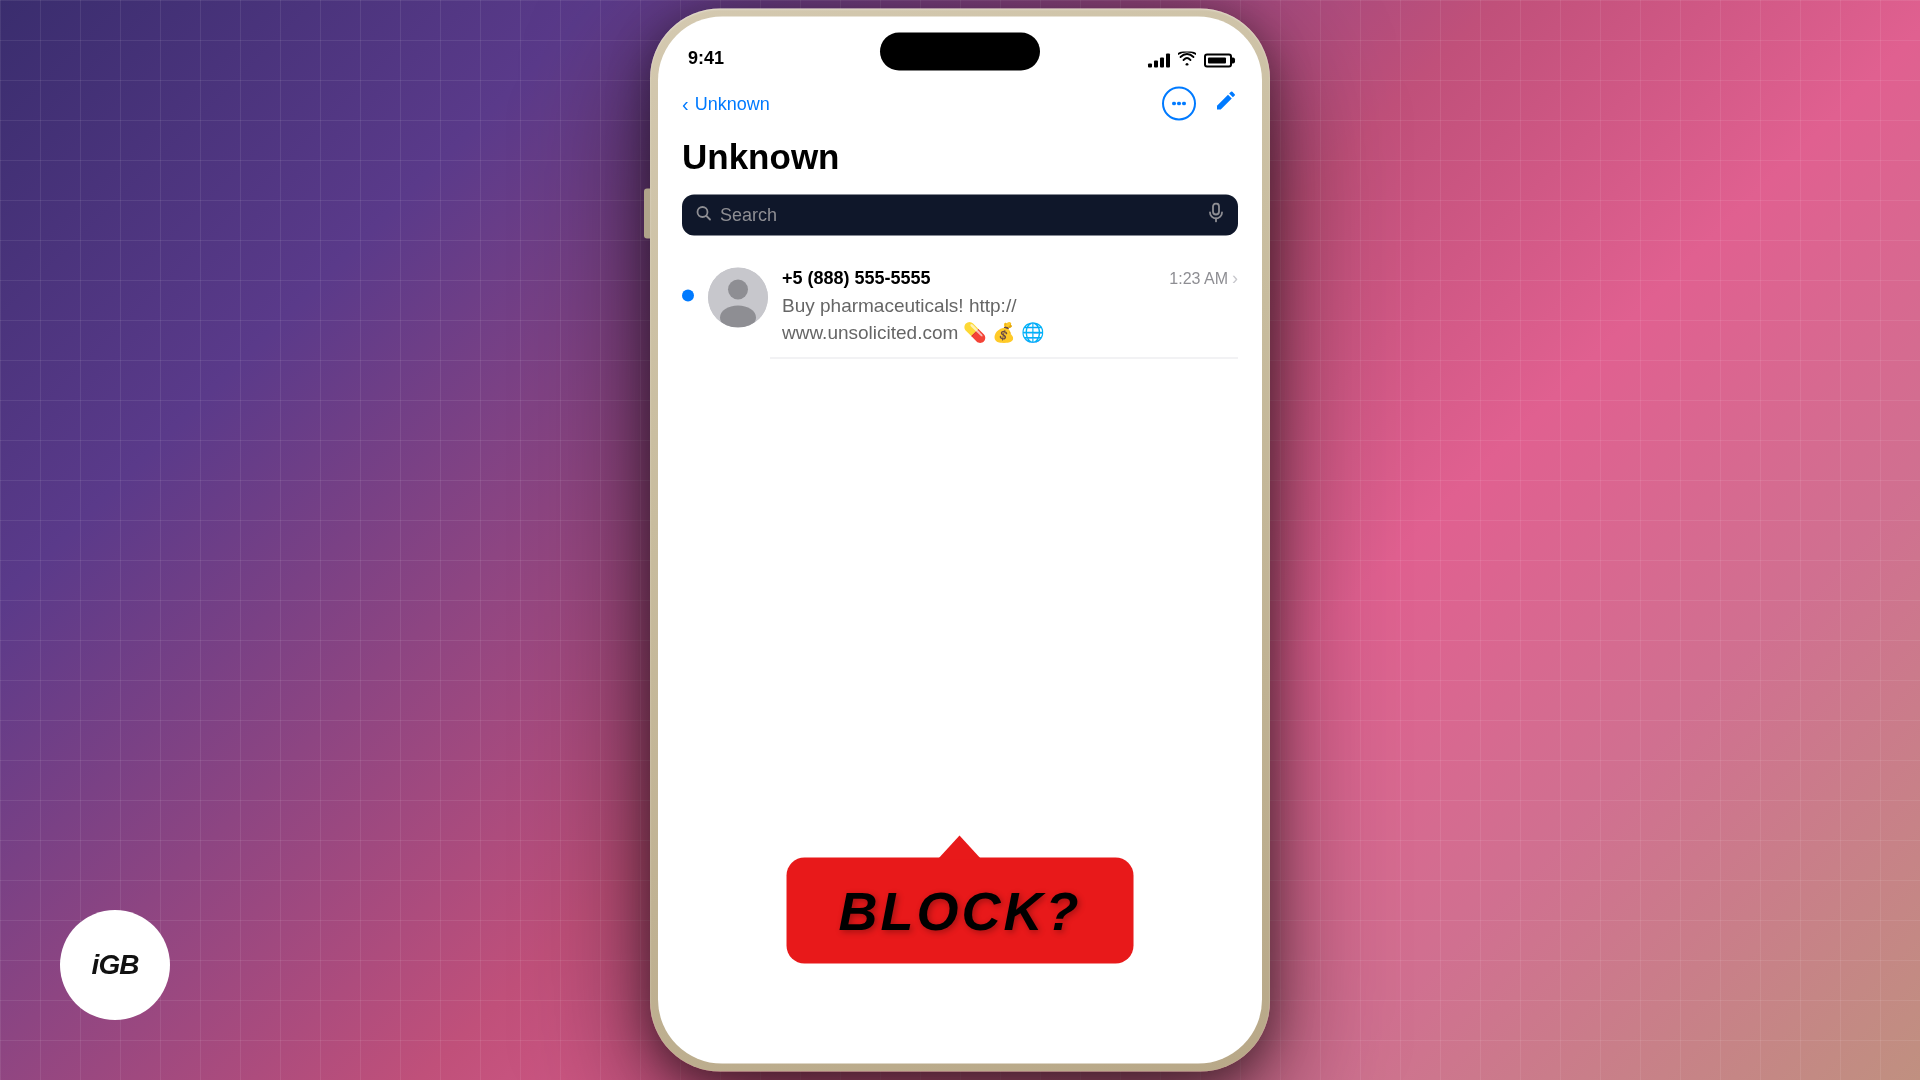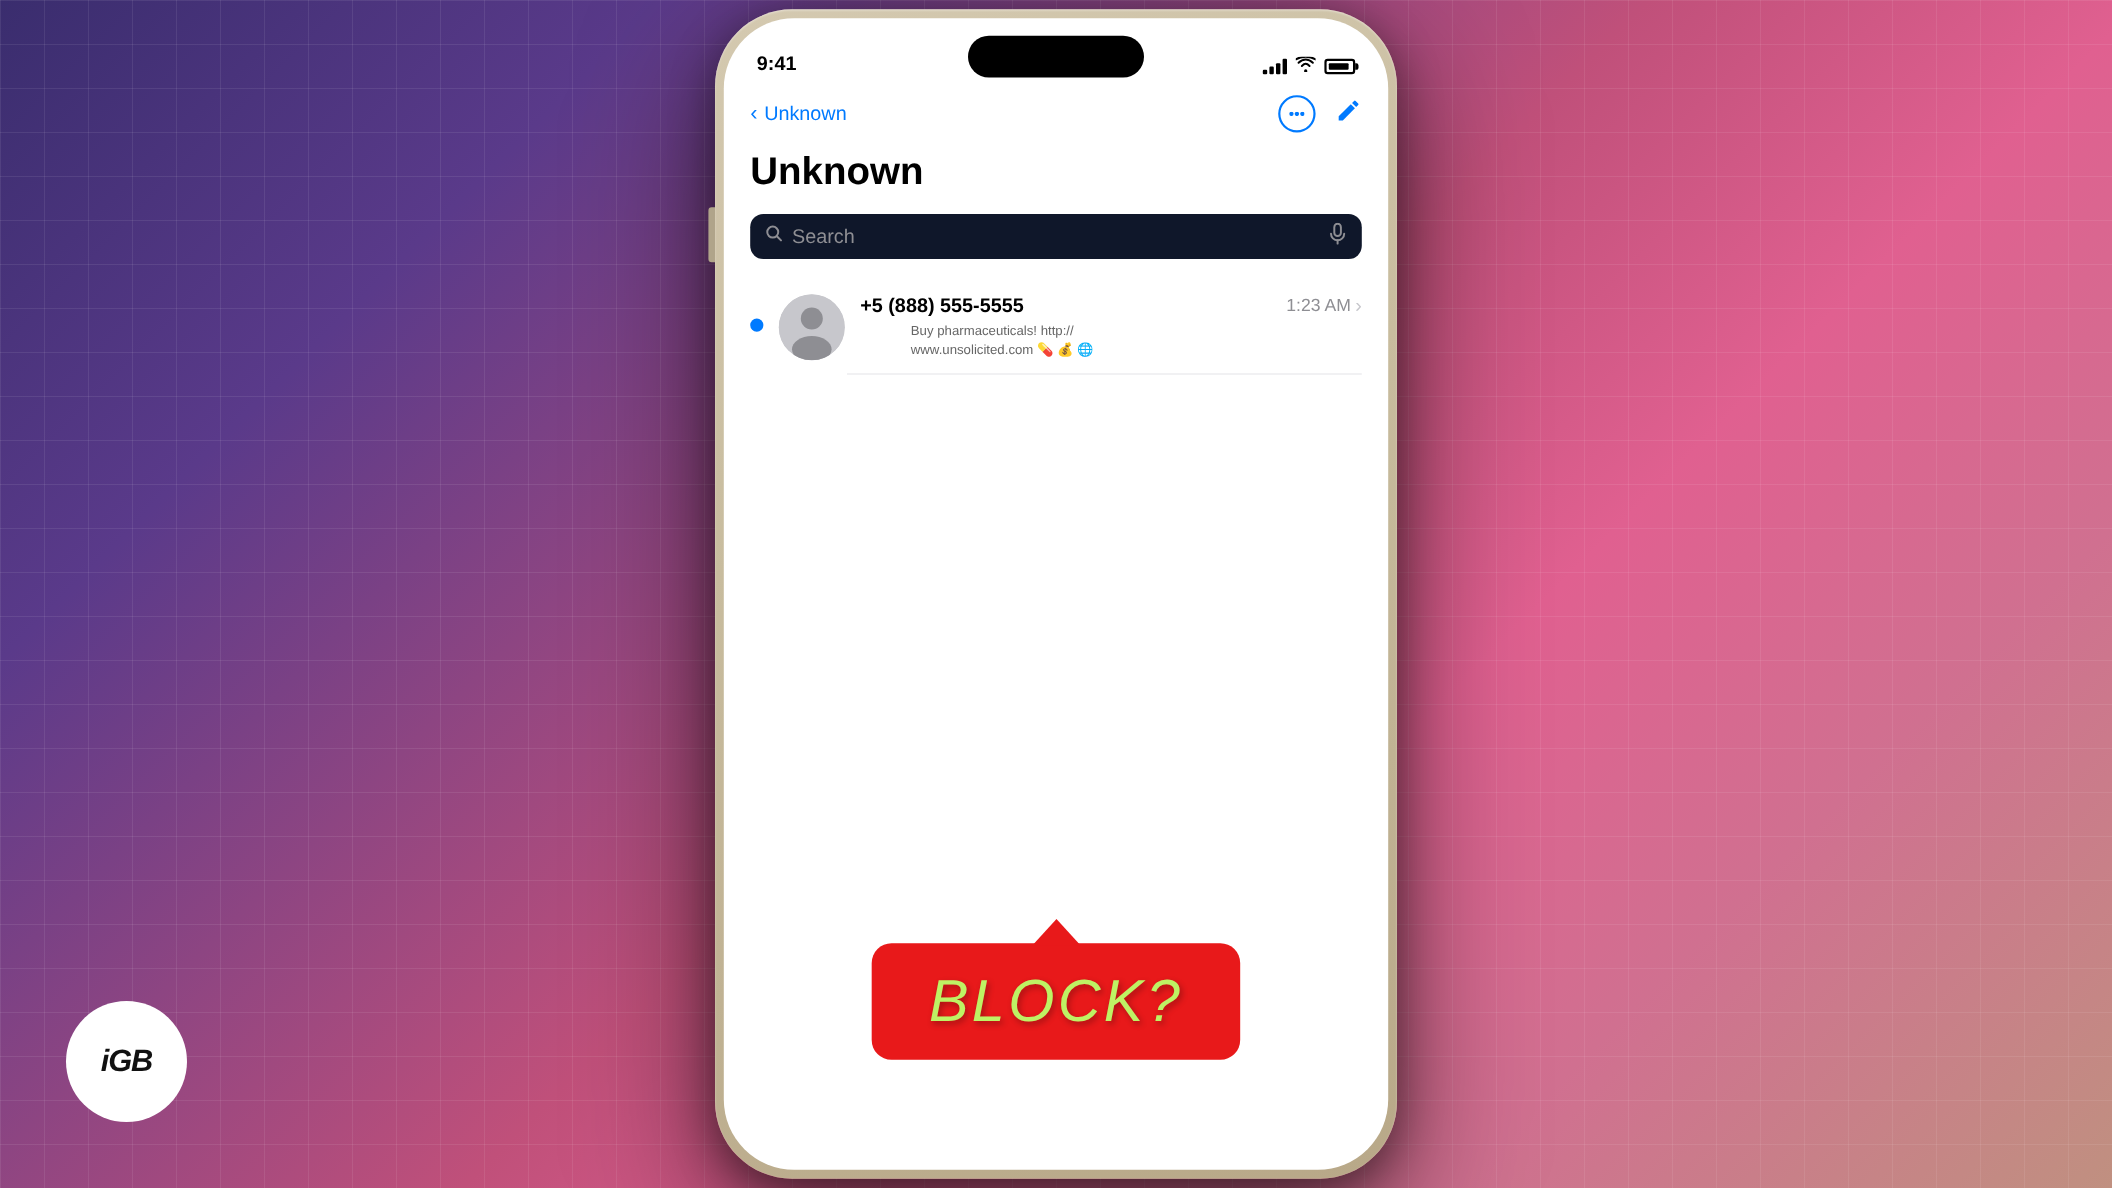--- a/index.html
+++ b/index.html
@@ -320,24 +320,23 @@
 
     .message-time {
       font-size: 16px;
       color: #8e8e93;
       display: flex;
       align-items: center;
       gap: 4px;
     }
 
     .message-preview {
-      font-size: 12px;
+      font-size: 19px;
       color: #666;
       line-height: 1.4;
-      margin-left: 46px;
     }
 
     .chevron-right-msg {
       color: #c7c7cc;
       font-size: 18px;
     }
 
     .divider {
       height: 1px;
       background: #e5e5ea;
@@ -451,20 +450,20 @@
 
         <div class="divider"></div>
 
       </div>
 
       <div style="position:absolute; bottom: 100px; left: 50%; transform: translateX(-50%); z-index: 30;">
         <div style="position:relative; display:inline-block;">
           
           <div style="position:absolute; top:-22px; left:50%; transform:translateX(-50%); width:0; height:0; border-left:22px solid transparent; border-right:22px solid transparent; border-bottom:24px solid #e8191a;"></div>
           <div style="background:#e8191a; border-radius:18px; padding:22px 52px;">
-            <span style="font-size:54px; font-weight:400; color:#bef264; letter-spacing:3px; font-style:italic; text-shadow:2px 2px 6px rgba(0,0,0,0.3);">BLOCK?</span>
+            <span style="font-size:54px; font-weight:700; color:#000000; letter-spacing:3px; font-style:italic; text-shadow:2px 2px 6px rgba(0,0,0,0.3);">BLOCK?</span>
           </div>
         </div>
       </div>
 
     </div>
   </div>
 </div>
 
 </body></html>

